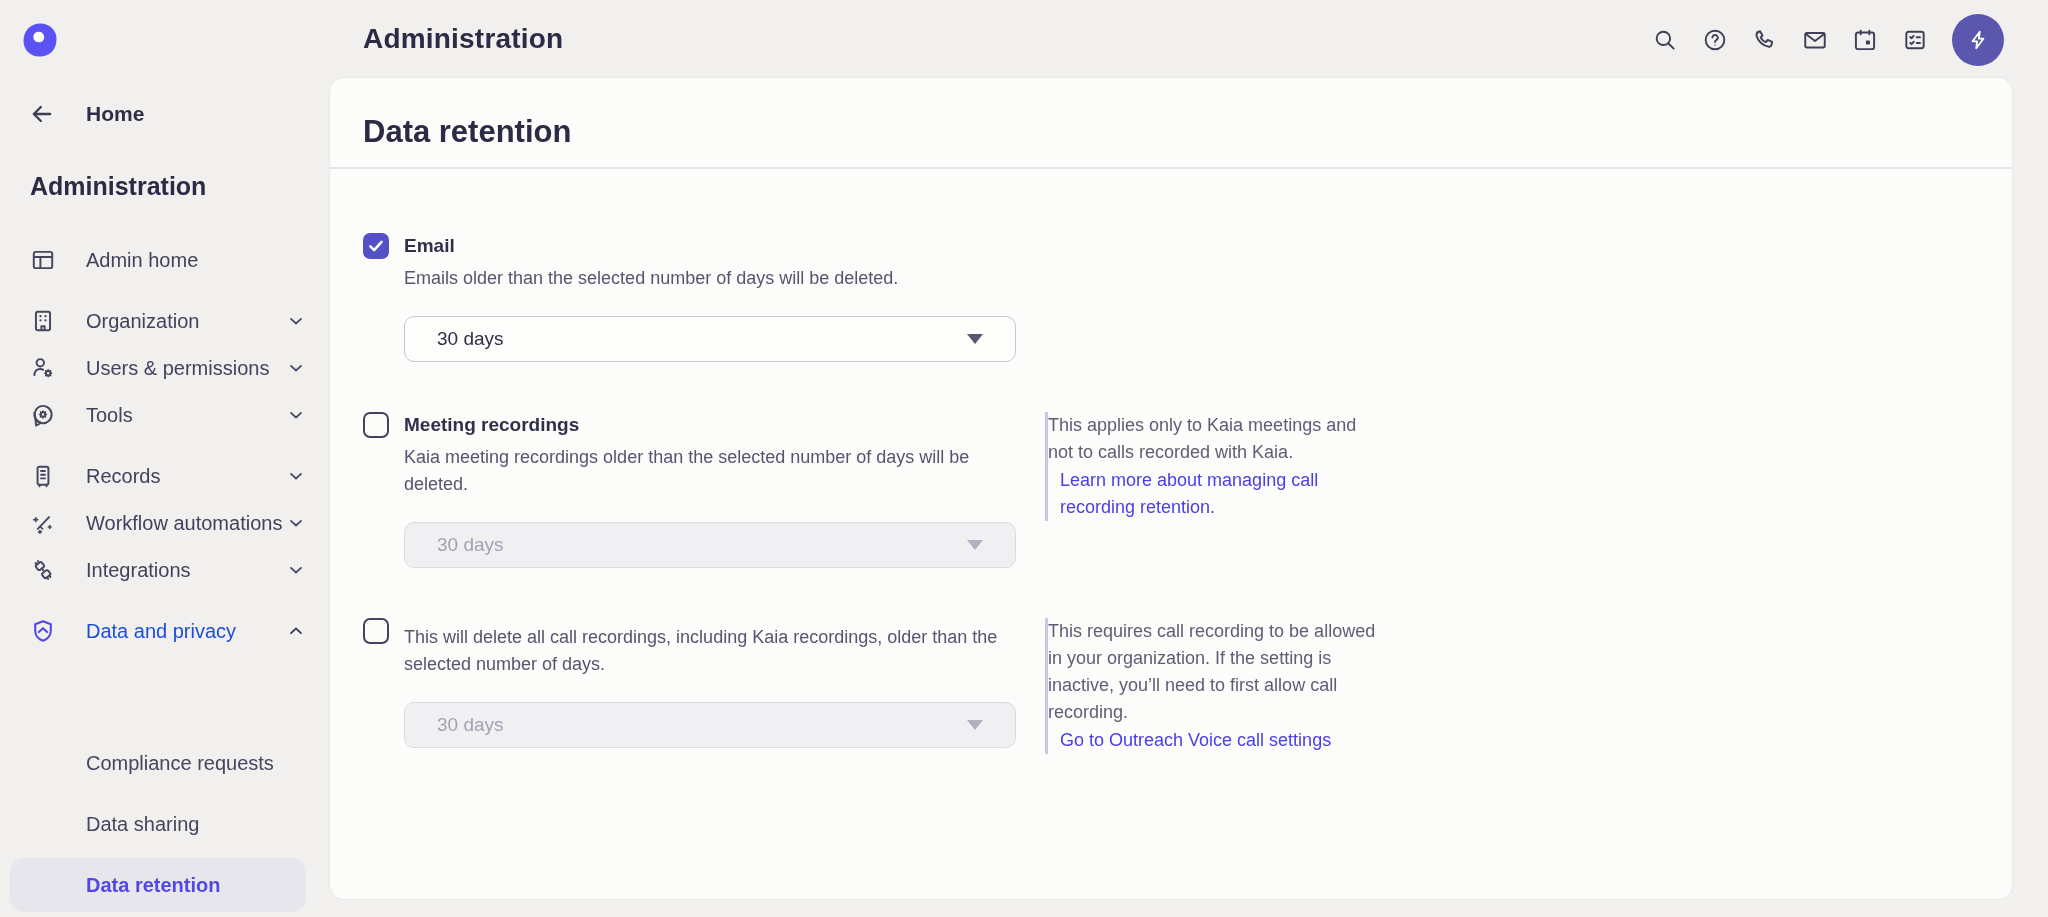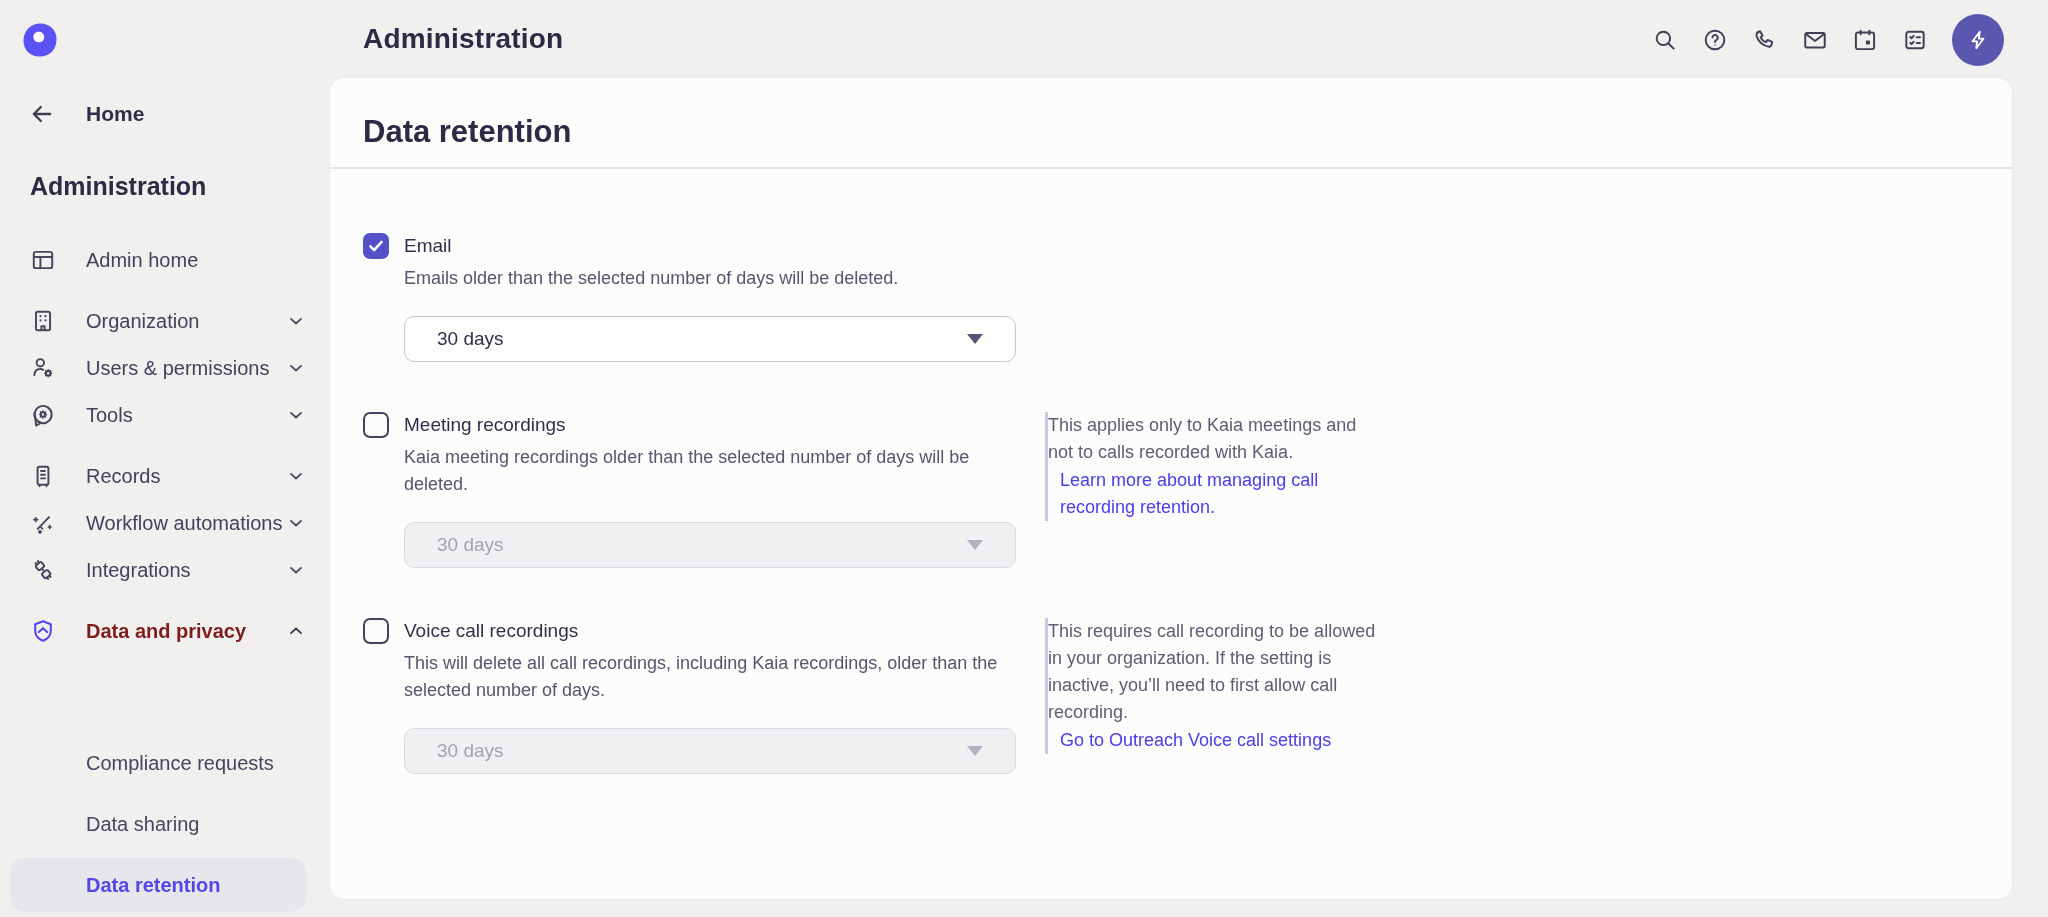--- a/index.html
+++ b/index.html
@@ -43,21 +43,21 @@
     position:absolute; left:30px; top:172px;
     font-size:25px; font-weight:bold; color:#2b2b45;
   }
   .nav { position:absolute; left:30px; top:246px; width:276px; list-style:none; }
   .nav-item {
     display:flex; align-items:flex-start; margin-bottom:32px; cursor:pointer;
   }
   .nav-item.two-line { margin-top:-14px; margin-bottom:18px; }
   .nav-icon { width:26px; height:26px; flex:0 0 26px; margin-right:30px; margin-top:1px; }
   .nav-label { font-size:20px; font-weight:500; color:#42425e; line-height:29px; }
-  .nav-item.active .nav-label { color:#7f1d1d; font-weight:bold; }
+  .nav-item.active .nav-label { color:#1d4ed8; font-weight:normal; }
   .nav-chevron { margin-left:auto; margin-top:4px; flex:0 0 20px; }
   .subnav { position:absolute; left:30px; top:736px; width:276px; list-style:none; }
   .subnav li {
     height:54px; display:flex; align-items:center;
     padding-left:56px; margin-bottom:7px;
     font-size:20px; color:#45455f; cursor:pointer; border-radius:14px;
   }
   .subnav li.selected {
     margin-left:-20px; padding-left:76px;
     background:#e8e6ed; color:#5347e6; font-weight:bold;
@@ -80,21 +80,21 @@
 
   .settings { padding:64px 50px 0 33px; }
   .setting-row { display:flex; align-items:flex-start; margin-bottom:50px; }
   .checkbox {
     width:26px; height:26px; flex:0 0 26px; border-radius:7px;
     border:2.5px solid #43435c; background:transparent; cursor:pointer;
     display:flex; align-items:center; justify-content:center; margin-right:15px;
   }
   .checkbox.checked { border-color:#5450c8; background:#5450c8; }
   .setting-main { width:612px; flex:0 0 612px; }
-  .setting-label { font-size:19px; font-weight:400; color:#30304c; line-height:26px; }
+  .setting-label { font-size:19px; font-weight:700; color:#30304c; line-height:26px; }
   .setting-desc { margin-top:6px; font-size:18px; color:#55556f; line-height:27px; }
   .dropdown {
     margin-top:24px; height:46px; width:612px; border-radius:10px;
     border:1.5px solid #c6c5d2; background:#fdfdfc;
     display:flex; align-items:center; justify-content:space-between;
     padding:0 32px; cursor:pointer;
   }
   .dropdown .dd-value { font-size:19px; color:#2f2f4a; }
   .dropdown.disabled { background:#f0eff2; border-color:#dcdbe2; }
   .dropdown.disabled .dd-value { color:#a3a2b2; }
@@ -347,21 +347,20 @@
       </div>
       <div class="setting-note">
         <span>This applies only to Kaia meetings and not to calls recorded with Kaia.</span>
         <a class="link note-link">Learn more about managing call recording retention.</a>
       </div>
     </div>
 
     <div class="setting-row">
       <div class="checkbox"></div>
       <div class="setting-main">
-        <div class="setting-label">Voice call recordings</div>
         <div class="setting-desc">This will delete all call recordings, including Kaia recordings, older than the selected number of days.</div>
         <div class="dropdown disabled">
           <span class="dd-value">30 days</span>
           <span class="caret"></span>
         </div>
       </div>
       <div class="setting-note">
         <span>This requires call recording to be allowed in your organization. If the setting is inactive, you’ll need to first allow call recording.</span>
         <a class="link note-link">Go to Outreach Voice call settings</a>
       </div>

